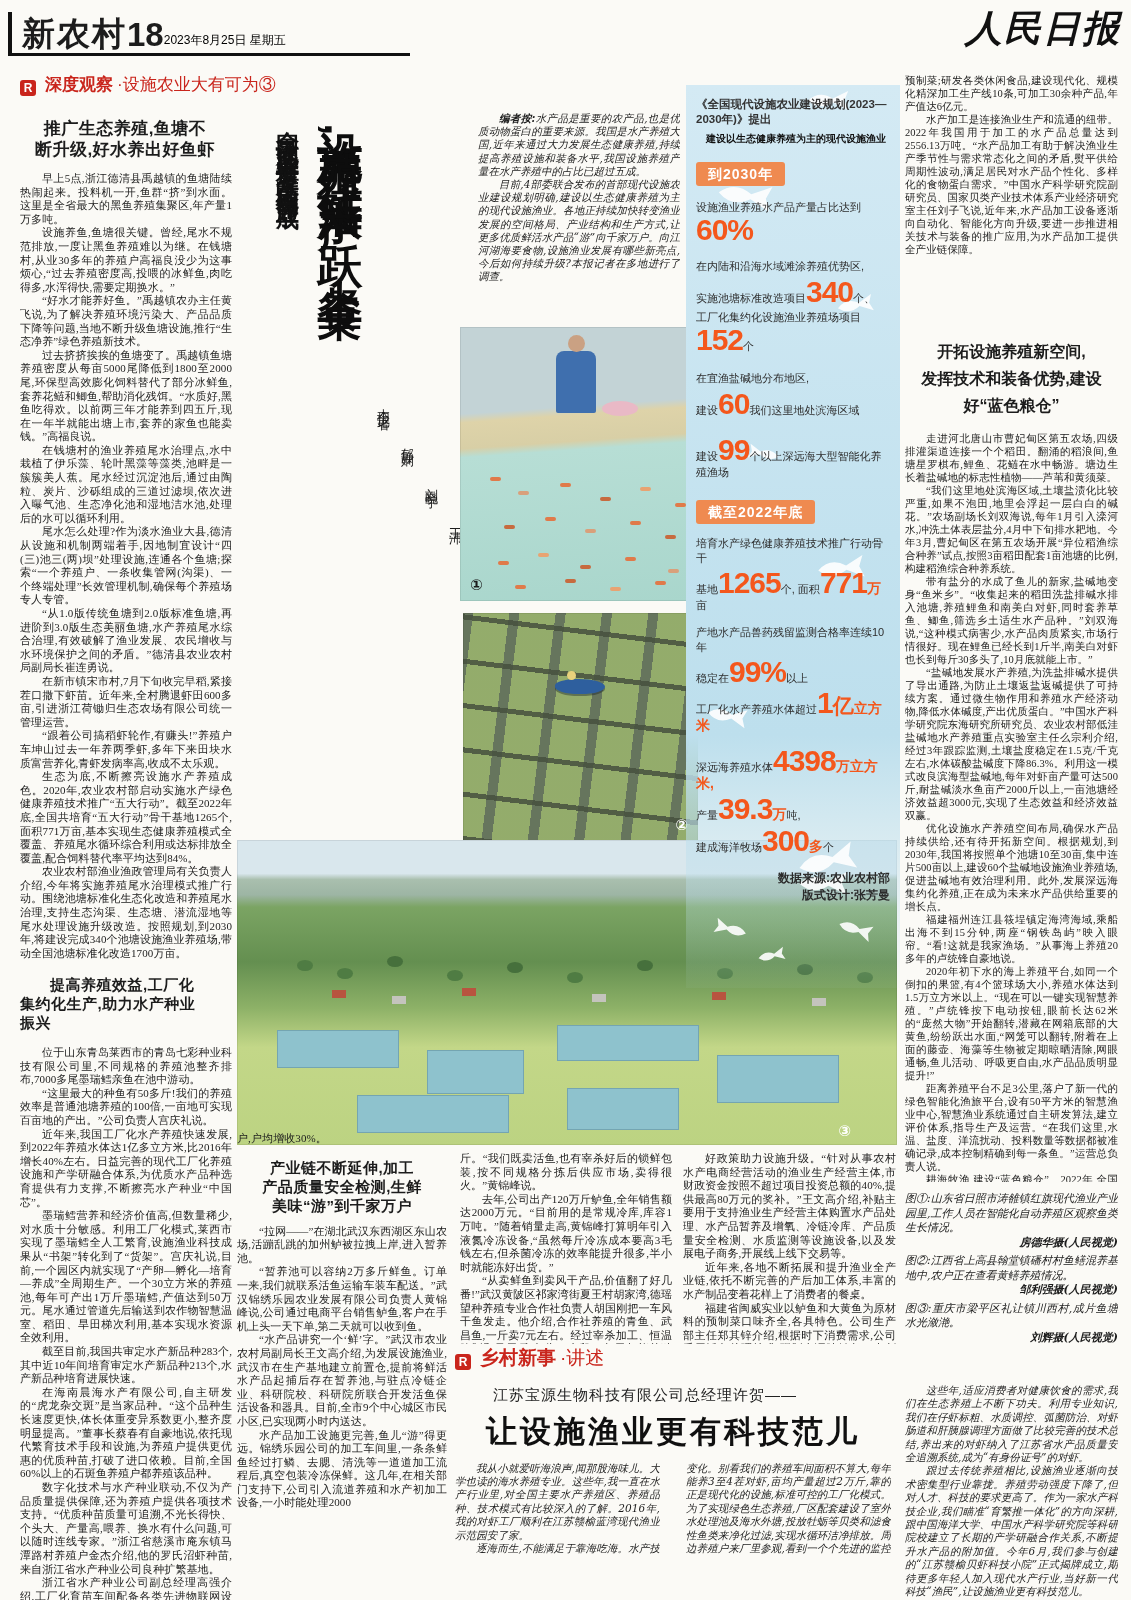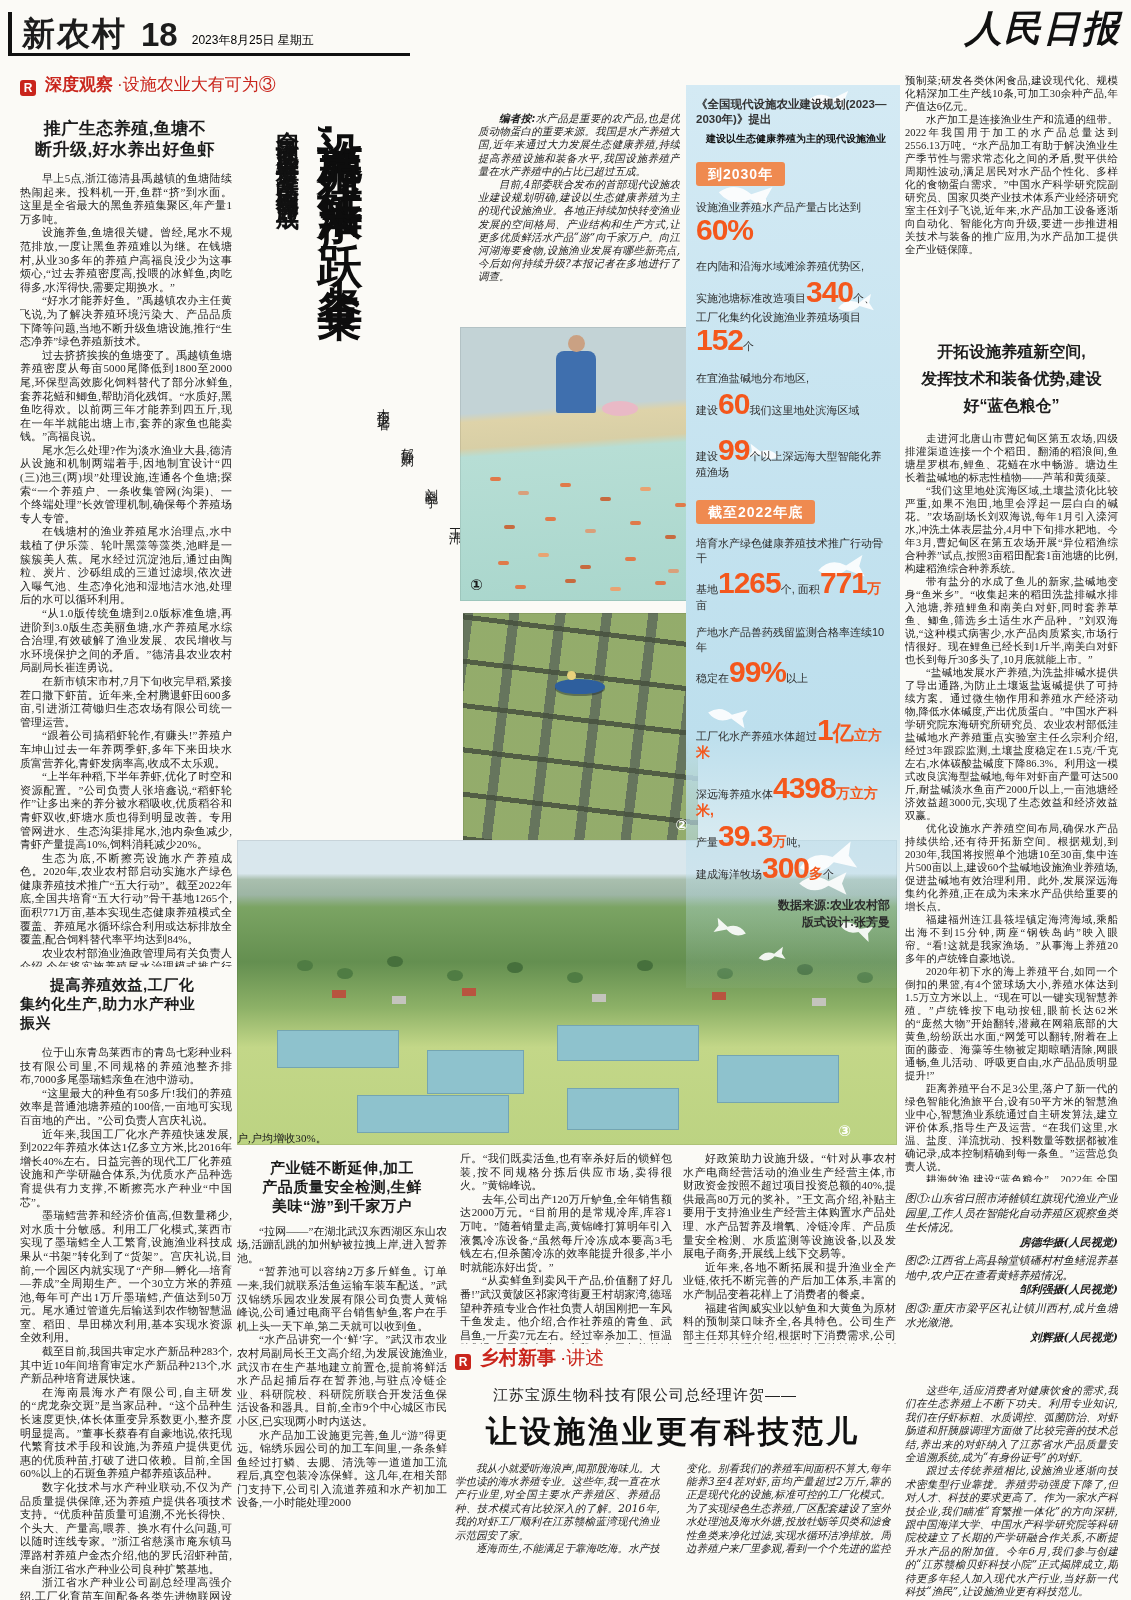--- a/index.html
+++ b/index.html
@@ -10,21 +10,21 @@
   .bt{font-size:11px;line-height:13.6px;letter-spacing:.1px;text-align:justify;}
   .bt p{margin:0;text-indent:2em;}
   .bt p.noind{text-indent:0;}
   .kai{font-family:"DejaVu Serif",serif;font-style:italic;}
   .clip{overflow:hidden;}
   .red{color:#c9251c;}
   .rbox{display:inline-block;width:16px;height:16px;background:#c9251c;color:#fff;border-radius:3px;
         font:700 12px/16px "Liberation Sans",sans-serif;text-align:center;margin-right:5px;vertical-align:-2px;}
   
   .mast{left:8px;top:12px;width:402px;height:44px;border-left:4px solid #111;border-bottom:3px solid #111;
-        display:flex;align-items:flex-end;gap:14px;padding:0 0 2px 10px;box-sizing:border-box;}
+        display:flex;align-items:flex-end;padding:0 0 2px 10px;box-sizing:border-box;}
   .mast-sec{font:700 33px/1 "Liberation Serif",serif;letter-spacing:2px;}
   .mast-page{font:700 33px/1 "Liberation Sans",sans-serif;}
   .mast-date{font:12px/1.2 "Liberation Sans",sans-serif;color:#000000;padding-bottom:4px;}
   .brand{right:10px;top:10px;font:900 37px/1 "DejaVu Serif",serif;font-style:italic;letter-spacing:2px;color:#111;}
   
   .h-left{font:700 17px/21px "Liberation Sans",sans-serif;text-align:center;letter-spacing:.5px;}
   .h-sub{font:700 15px/19px "Liberation Sans",sans-serif;letter-spacing:.5px;}
   .vtitle{writing-mode:vertical-rl;font:900 45px/54px "Liberation Sans",sans-serif;letter-spacing:7px;color:#0d0d0d;}
   .vsub{writing-mode:vertical-rl;font:700 23px/32px "Liberation Sans",sans-serif;letter-spacing:4px;color:#111;}
   .vby{writing-mode:vertical-rl;font:13px/18px "Liberation Serif",serif;letter-spacing:3px;}
@@ -76,26 +76,25 @@
 
   <div class="abs h-left" style="left:18px;top:118px;width:214px;">
     <div>推广生态养殖,鱼塘不</div>
     <div>断升级,好水养出好鱼虾</div>
   </div>
   <div class="abs bt clip" style="left:20px;top:172px;width:212px;height:795px;">
     <p>早上5点,浙江德清县禹越镇的鱼塘陆续热闹起来。投料机一开,鱼群“挤”到水面。这里是全省最大的黑鱼养殖集聚区,年产量1万多吨。</p>
       <p>设施养鱼,鱼塘很关键。曾经,尾水不规范排放,一度让黑鱼养殖难以为继。在钱塘村,从业30多年的养殖户高福良没少为这事烦心,“过去养殖密度高,投喂的冰鲜鱼,肉吃得多,水浑得快,需要定期换水。”</p>
     <p>“好水才能养好鱼。”禹越镇农办主任黄飞说,为了解决养殖环境污染大、产品品质下降等问题,当地不断升级鱼塘设施,推行“生态净养”绿色养殖新技术。</p>
       <p>过去挤挤挨挨的鱼塘变了。禹越镇鱼塘养殖密度从每亩5000尾降低到1800至2000尾,环保型高效膨化饲料替代了部分冰鲜鱼,套养花鲢和鲫鱼,帮助消化残饵。“水质好,黑鱼吃得欢。以前两三年才能养到四五斤,现在一年半就能出塘上市,套养的家鱼也能卖钱。”高福良说。</p>
-    <p>尾水怎么处理?作为淡水渔业大县,德清从设施和机制两端着手,因地制宜设计“四(三)池三(两)坝”处理设施,连通各个鱼塘;探索“一个养殖户、一条收集管网(沟渠)、一个终端处理”长效管理机制,确保每个养殖场专人专管。</p>
-      <p>在钱塘村的渔业养殖尾水治理点,水中栽植了伊乐藻、轮叶黑藻等藻类,池畔是一簇簇美人蕉。尾水经过沉淀池后,通过由陶粒、炭片、沙砾组成的三道过滤坝,依次进入曝气池、生态净化池和湿地洁水池,处理后的水可以循环利用。</p>
+    <p>在钱塘村的渔业养殖尾水治理点,水中栽植了伊乐藻、轮叶黑藻等藻类,池畔是一簇簇美人蕉。尾水经过沉淀池后,通过由陶粒、炭片、沙砾组成的三道过滤坝,依次进入曝气池、生态净化池和湿地洁水池,处理后的水可以循环利用。</p>
+      <p>尾水怎么处理?作为淡水渔业大县,德清从设施和机制两端着手,因地制宜设计“四(三)池三(两)坝”处理设施,连通各个鱼塘;探索“一个养殖户、一条收集管网(沟渠)、一个终端处理”长效管理机制,确保每个养殖场专人专管。</p>
     <p>“从1.0版传统鱼塘到2.0版标准鱼塘,再进阶到3.0版生态美丽鱼塘,水产养殖尾水综合治理,有效破解了渔业发展、农民增收与水环境保护之间的矛盾。”德清县农业农村局副局长崔连勇说。</p>
       <p>在新市镇宋市村,7月下旬收完早稻,紧接茬口撒下虾苗。近年来,全村腾退虾田600多亩,引进浙江荷锄归生态农场有限公司统一管理运营。</p>
     <p>“跟着公司搞稻虾轮作,有赚头!”养殖户车坤山过去一年养两季虾,多年下来田块水质富营养化,青虾发病率高,收成不太乐观。</p>
-      <p>“上半年种稻,下半年养虾,优化了时空和资源配置。”公司负责人张培鑫说,“稻虾轮作”让多出来的养分被水稻吸收,优质稻谷和青虾双收,虾塘水质也得到明显改善。专用管网进水、生态沟渠排尾水,池内杂鱼减少,青虾产量提高10%,饲料消耗减少20%。</p>
     <p>生态为底,不断擦亮设施水产养殖成色。2020年,农业农村部启动实施水产绿色健康养殖技术推广“五大行动”。截至2022年底,全国共培育“五大行动”骨干基地1265个,面积771万亩,基本实现生态健康养殖模式全覆盖、养殖尾水循环综合利用或达标排放全覆盖,配合饲料替代率平均达到84%。</p>
       <p>农业农村部渔业渔政管理局有关负责人介绍,今年将实施养殖尾水治理模式推广行动。围绕池塘标准化生态化改造和养殖尾水治理,支持生态沟渠、生态塘、潜流湿地等尾水处理设施升级改造。按照规划,到2030年,将建设完成340个池塘设施渔业养殖场,带动全国池塘标准化改造1700万亩。</p>
   </div>
   <div class="abs h-sub" style="left:20px;top:975px;width:212px;">
     <div style="text-indent:2em;">提高养殖效益,工厂化</div>
     <div>集约化生产,助力水产种业</div>
     <div>振兴</div>
   </div>
   <div class="abs bt clip" style="left:20px;top:1046px;width:212px;height:554px;">
     <p>位于山东青岛莱西市的青岛七彩种业科技有限公司里,不同规格的养殖池整齐排布,7000多尾墨瑞鳕亲鱼在池中游动。</p>
@@ -222,21 +221,21 @@
     <div class="blk itx" style="margin-top:12px;">
       <div>培育水产绿色健康养殖技术推广行动骨干</div>
       <div style="margin-top:2px;"><span>基地</span><span class="bn">1265</span><span>个, 面积</span><span class="bn">771</span><span class="bu">万</span><span>亩</span></div>
     </div>
 
     <div class="blk itx" style="margin-top:12px;">
       <div>产地水产品兽药残留监测合格率连续10年</div>
       <div style="margin-top:2px;"><span>稳定在</span><span class="bn">99%</span><span>以上</span></div>
     </div>
 
-    <div class="blk itx" style="margin-top:28px;">
+    <div class="blk itx" style="margin-top:1px;">
       <span>工厂化水产养殖水体超过</span><span class="bn">1</span><span class="bn2">亿</span><span class="bu">立方米</span>
     </div>
 
     <div class="blk itx" style="margin-top:12px;">
       <div><span>深远海养殖水体</span><span class="bn">4398</span><span class="bu">万</span><span class="bu">立方米,</span></div>
       <div style="margin-top:2px;"><span>产量</span><span class="bn">39.3</span><span class="bu">万</span><span>吨,</span></div>
       <div style="margin-top:2px;"><span>建成海洋牧场</span><span class="bn">300</span><span class="bu">多</span><span>个</span></div>
     </div>
 
     <div class="blk" style="margin-top:14px;text-align:right;font:700 12px/17px 'Liberation Sans',sans-serif;color:#2b2b2b;">

